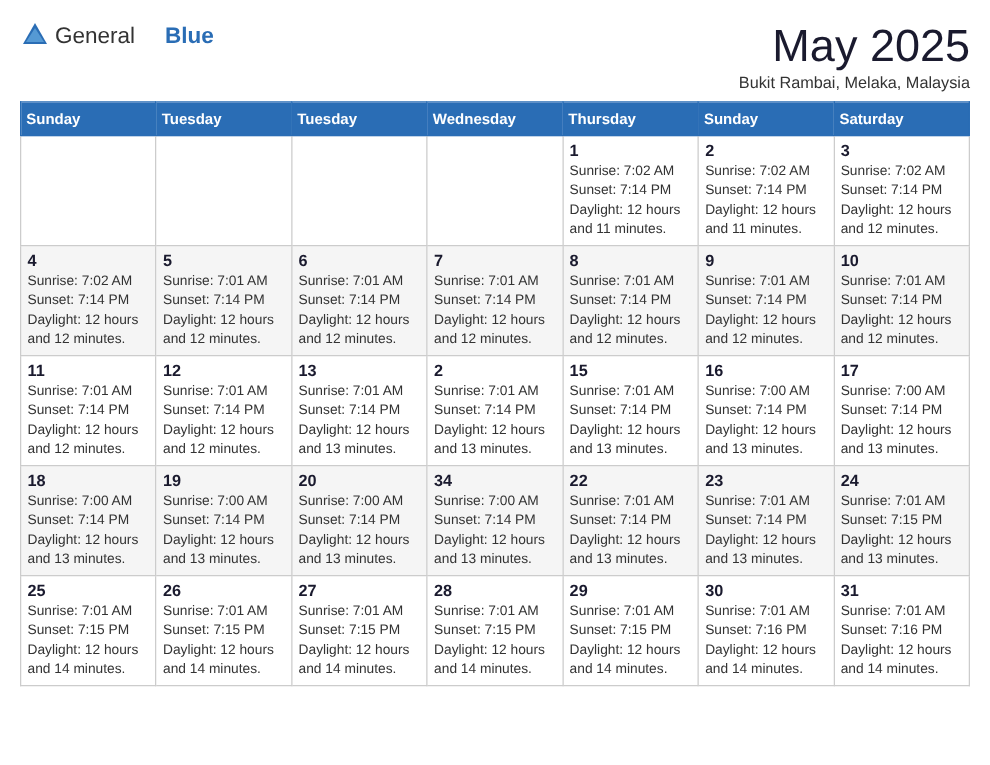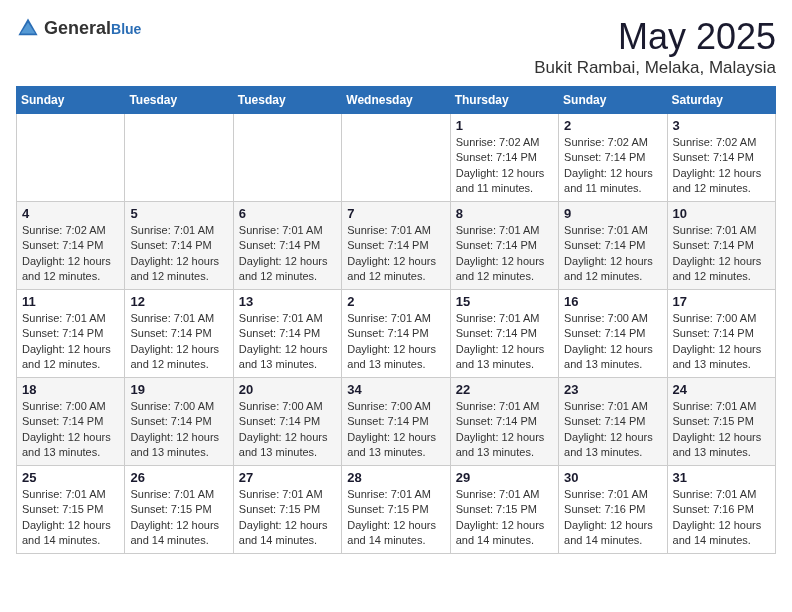--- a/index.html
+++ b/index.html
@@ -27,21 +27,21 @@
     }
     .title-block {
       text-align: right;
     }
     .month-title {
       font-size: 36px;
       font-weight: normal;
       color: #1a1a2e;
     }
     .location-subtitle {
-      font-size: 17px;
+      font-size: 13px;
       color: #333;
     }
     .calendar-table {
       width: 100%;
       border-collapse: collapse;
       font-size: 11px;
       padding-left: 48px;
     }
     .calendar-table th {
       background-color: #2a6db5;
@@ -83,21 +83,21 @@
 </head>
 <body>
 
 <div class="header">
   <div class="logo">
     <svg class="logo-icon" viewBox="0 0 30 30" xmlns="http://www.w3.org/2000/svg">
       <polygon points="15,3 27,24 3,24" fill="#2a6db5"></polygon>
       <polygon points="15,8 24,22 6,22" fill="#5599d4"></polygon>
     </svg>
     <div>
-      <span style="font-size:18px;font-weight:bold;color:#333;">General</span><span style="font-size:14px;font-weight:bold;color:#2a6db5;">Blue</span>
+      <span style="font-size:18px;font-weight:normal;color:#333;">General</span><span style="font-size:18px;font-weight:bold;color:#2a6db5;padding-left:24px;">Blue</span>
     </div>
   </div>
   <div class="title-block">
     <div class="month-title">May 2025</div>
     <div class="location-subtitle">Bukit Rambai, Melaka, Malaysia</div>
   </div>
 </div>
 
 <table class="calendar-table">
   <thead>

